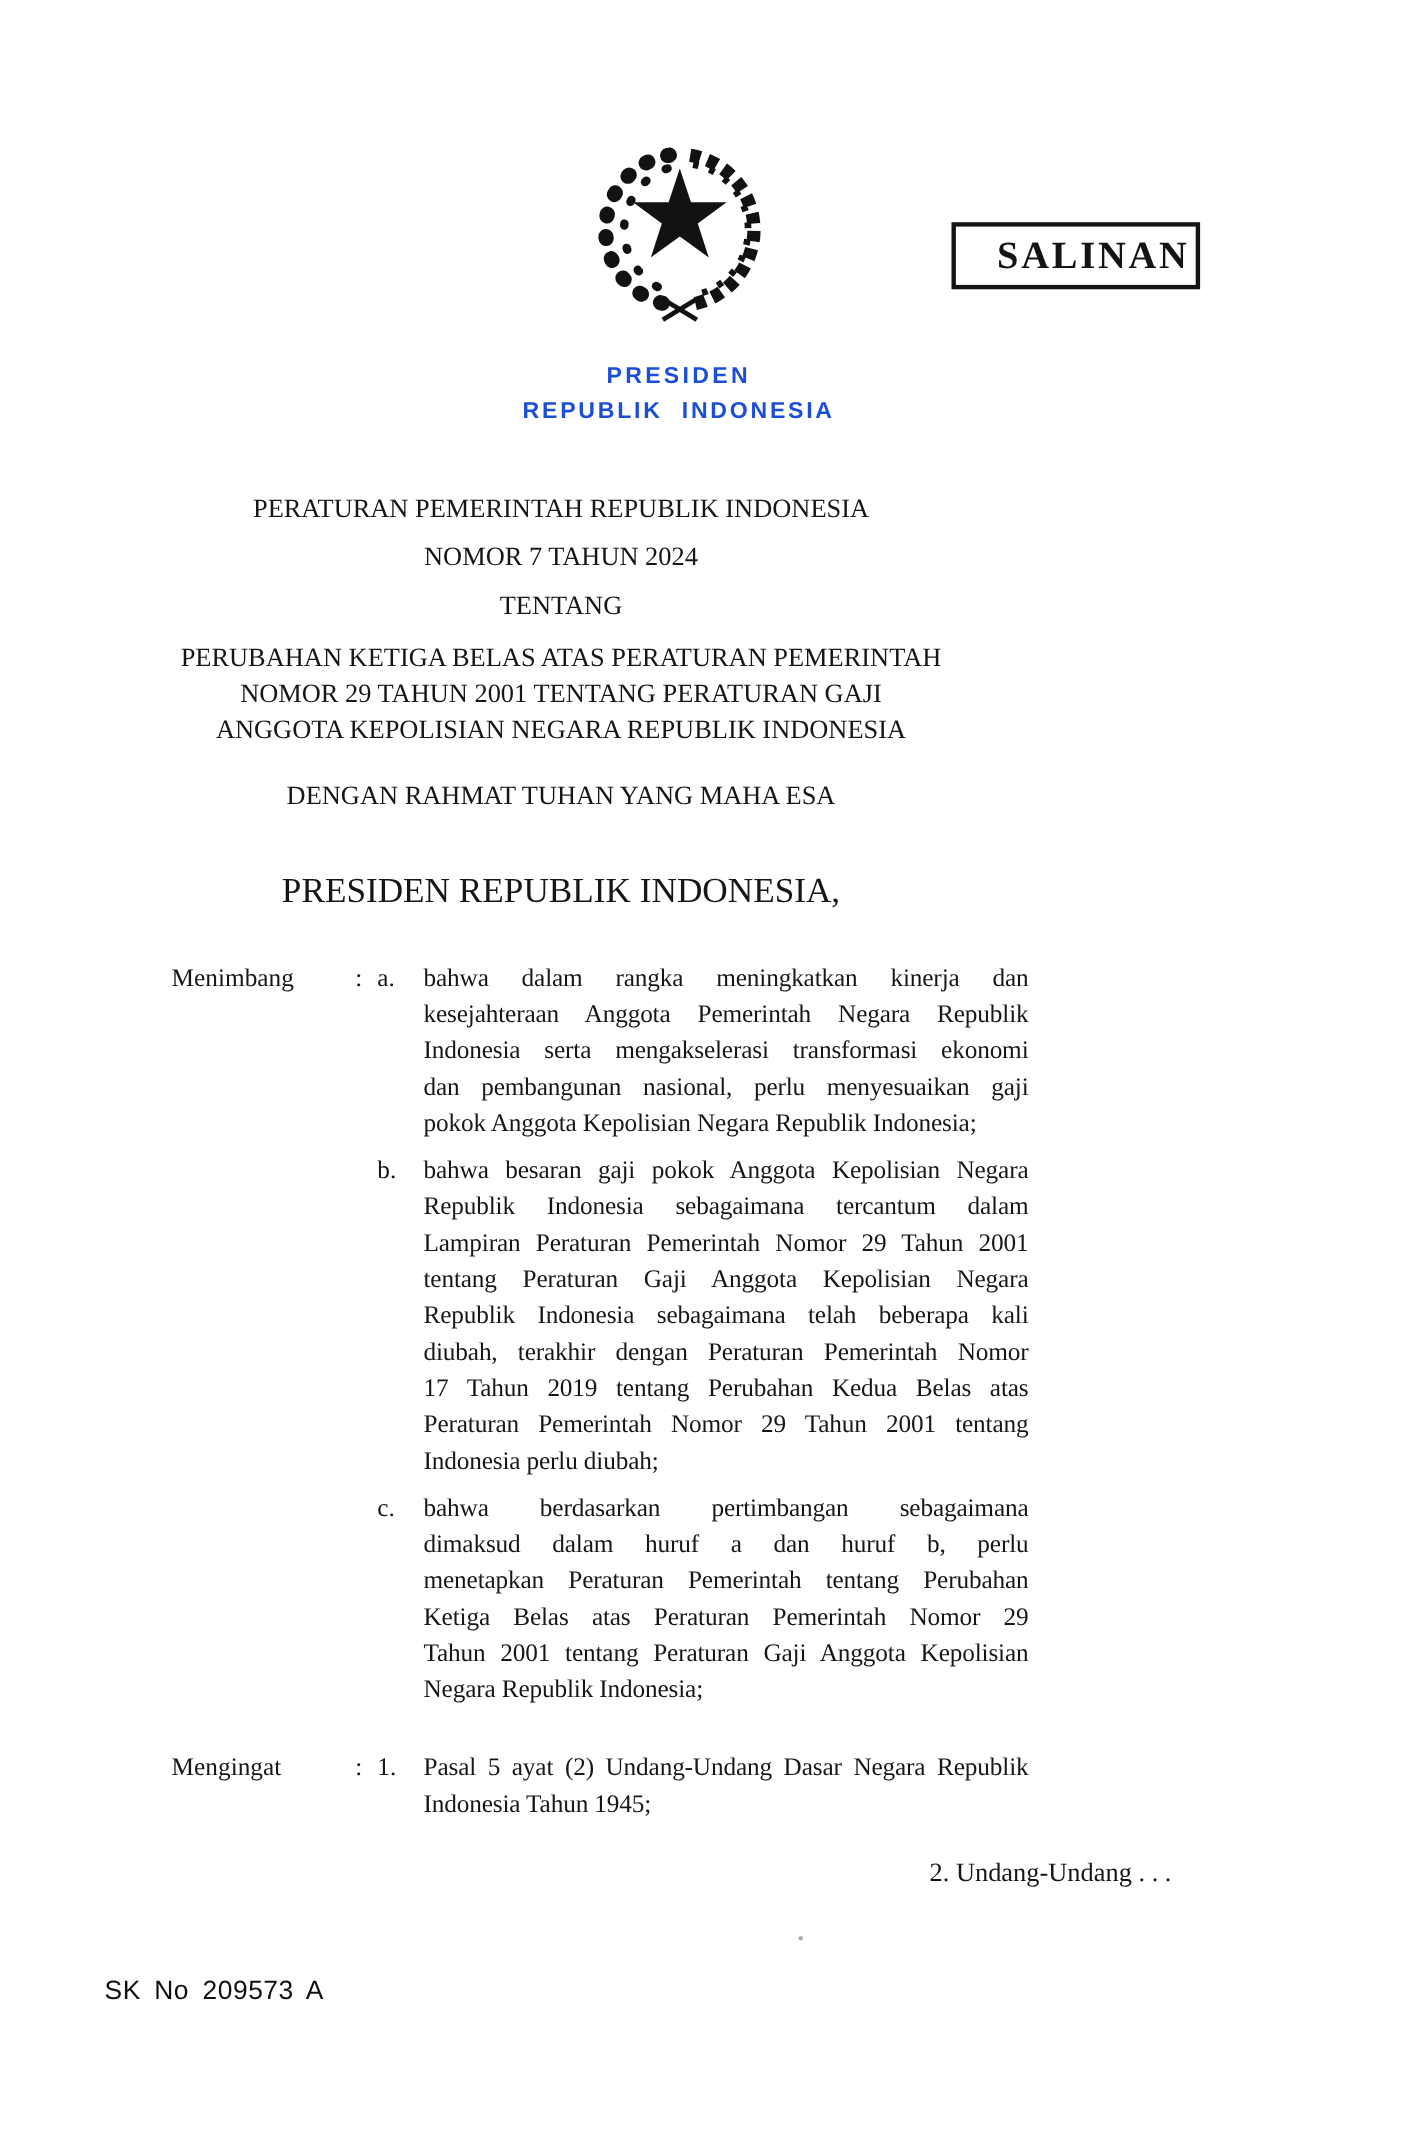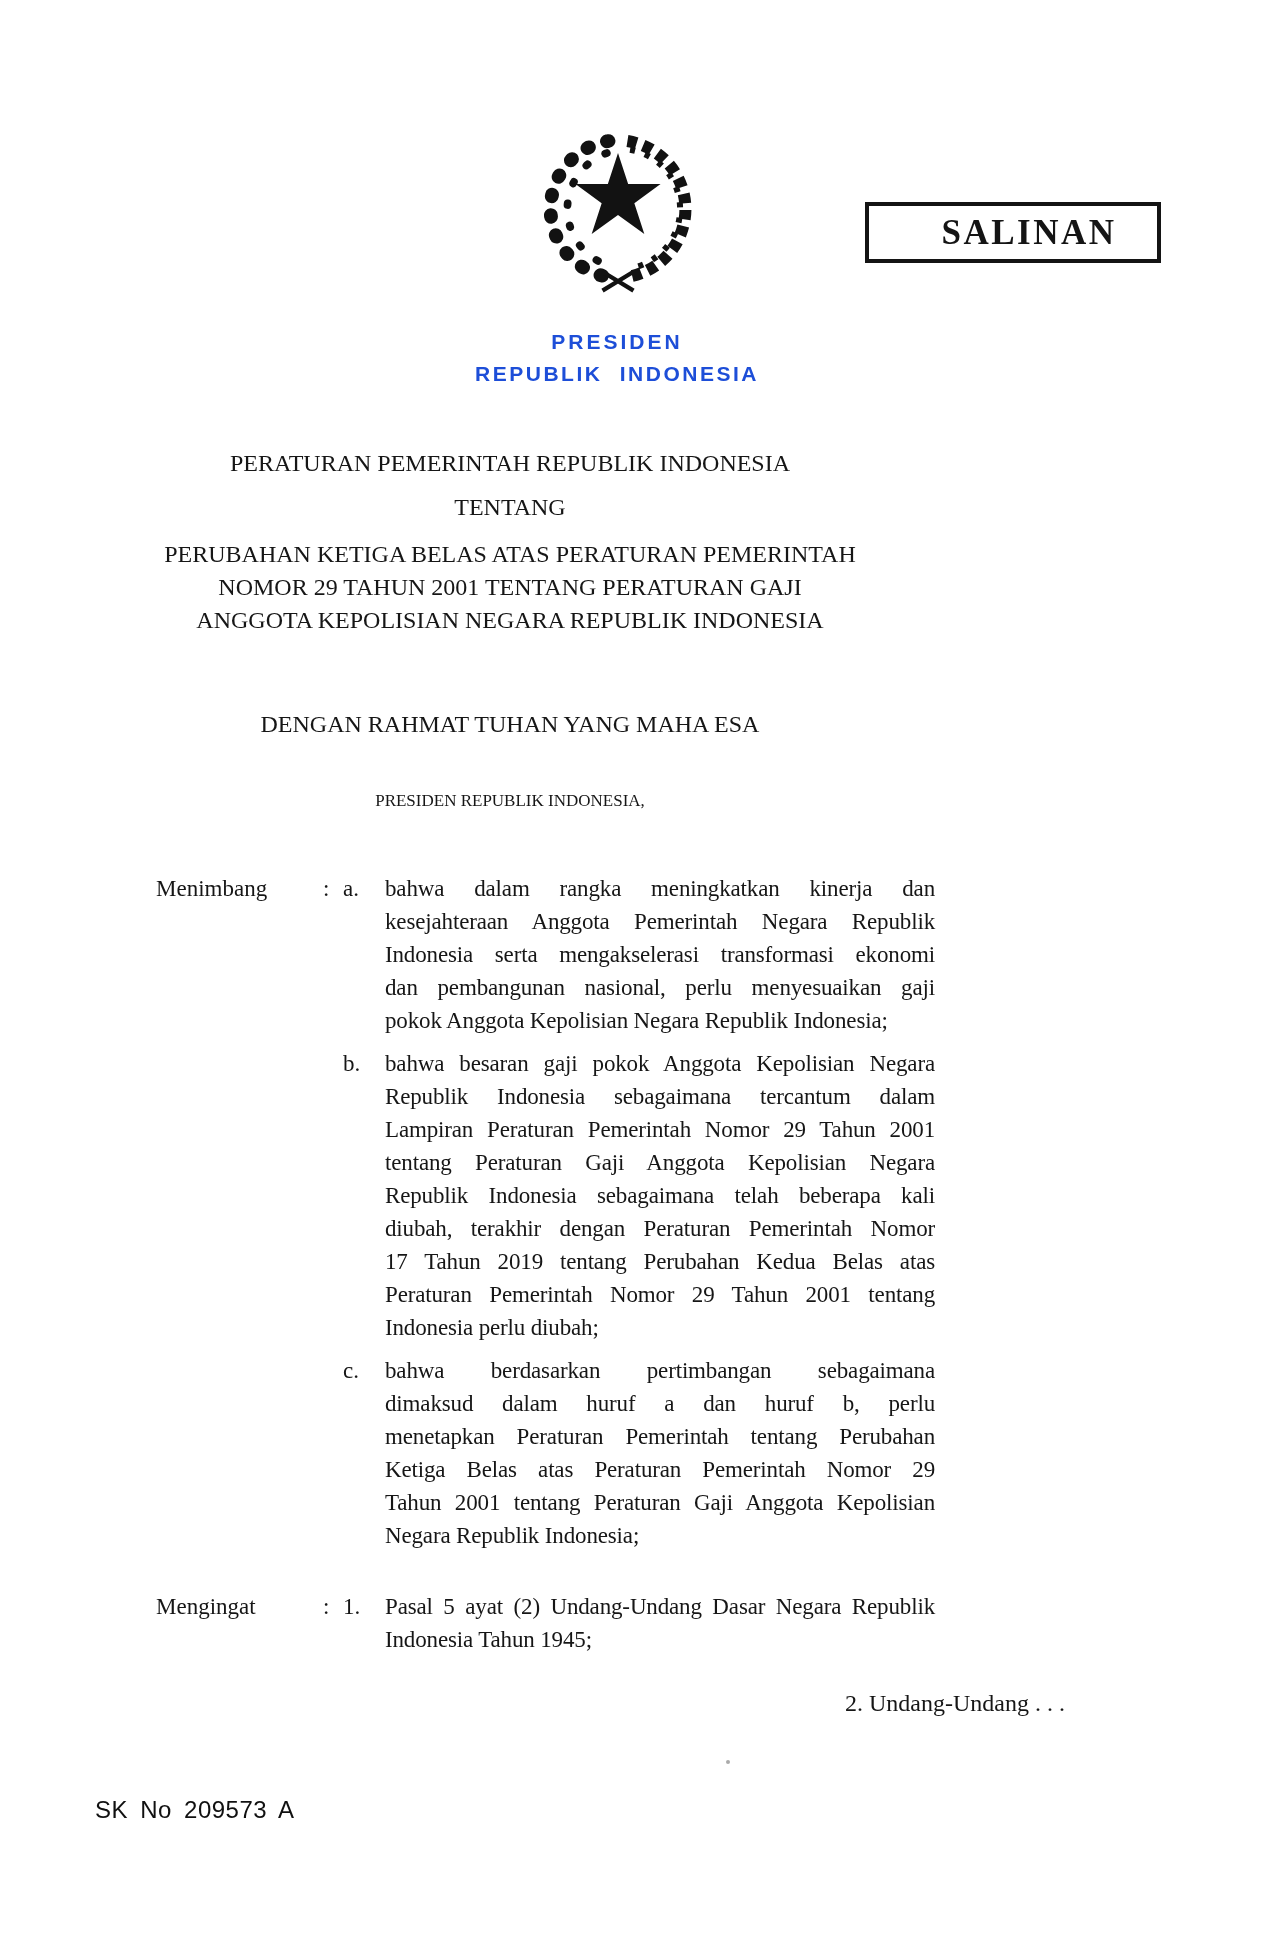--- a/index.html
+++ b/index.html
@@ -7,21 +7,21 @@
     position: relative;
     width: 1277px; height: 1947px;
     background: #ffffff;
     overflow: hidden;
     font-family: "Liberation Serif", serif;
     color: #161616;
   }
   
   .seal { position:absolute; left:532px; top:116px; width:172px; height:186px; }
   .salinan-box {
-    position:absolute; left:865px; top:202px; width:296px; height:61px;
+    position:absolute; left:865px; top:202px; width:226px; height:61px;
     border:4px solid #141414; box-sizing:border-box;
     display:flex; align-items:center; justify-content:center;
     font-family:"Liberation Serif", serif;
     font-weight:bold; font-size:35px; letter-spacing:2.5px; color:#141414;
     white-space:nowrap;
     padding-left:32px;
   }
   .letterhead {
     position:absolute; left:417px; top:330px; width:400px;
     text-align:center; color:#1d4ed8;
@@ -29,21 +29,21 @@
   }
   .letterhead .lh1 { font-size:21px; letter-spacing:3px; }
   .letterhead .lh2 { font-size:21px; letter-spacing:2.5px; word-spacing:9px; margin-top:8px; }
 
   
   .centercol { position:absolute; left:115px; width:790px; text-align:center; white-space:nowrap; }
   .title-block { top:450px; font-size:24px; }
   .title-block .tline { margin-bottom:17px; }
   .title-block .sline { line-height:33px; margin-bottom:0; }
   .invocation { top:711px; font-size:24px; }
-  .issuer     { top:791px; font-size:17px; }
+  .issuer     { top:791px; font-size:32px; }
 
   
   .clause-block { position:absolute; left:133px; display:flex; font-size:23px; line-height:33px;margin-left:23px; }
   .clause-label { width:167px; flex:0 0 167px; }
   .clause-colon { width:20px; flex:0 0 20px; }
   .clause-items { width:592px; }
   .clause-item  { display:flex; margin-bottom:10px; }
   .clause-item:last-child { margin-bottom:0; }
   .item-marker  { width:42px; flex:0 0 42px; }
   .item-text    { width:550px; letter-spacing:-0.15px; }
@@ -84,20 +84,21 @@
     <span>SALINAN</span>
   </div>
 
   <div class="letterhead">
     <div class="lh1">PRESIDEN</div>
     <div class="lh2">REPUBLIK INDONESIA</div>
   </div>
 
   <div class="centercol title-block">
     <div class="tline">PERATURAN PEMERINTAH REPUBLIK INDONESIA</div>
+    <div class="tline">NOMOR 7 TAHUN 2024</div>
     <div class="tline">TENTANG</div>
     <div class="sline">PERUBAHAN KETIGA BELAS ATAS PERATURAN PEMERINTAH</div>
     <div class="sline">NOMOR 29 TAHUN 2001 TENTANG PERATURAN GAJI</div>
     <div class="sline">ANGGOTA KEPOLISIAN NEGARA REPUBLIK INDONESIA</div>
   </div>
 
   <div class="centercol invocation">DENGAN RAHMAT TUHAN YANG MAHA ESA</div>
   <div class="centercol issuer">PRESIDEN REPUBLIK INDONESIA,</div>
 
   <section class="clause-block" style="top:872px">

